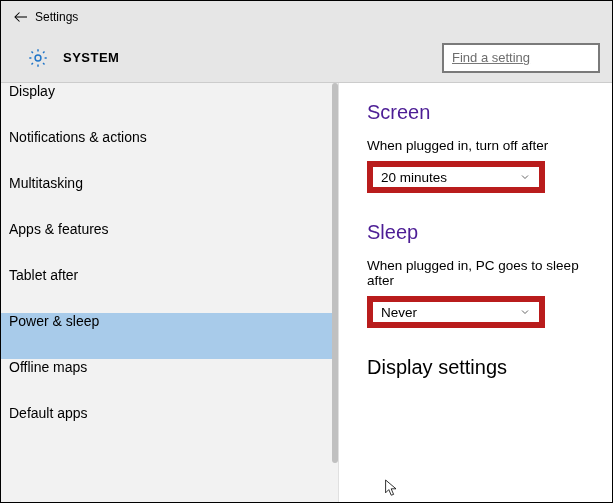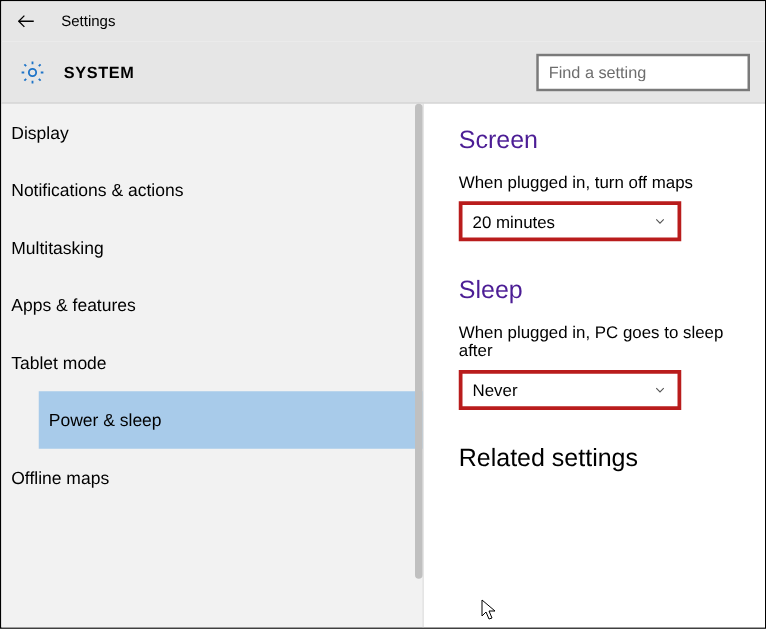--- a/index.html
+++ b/index.html
@@ -1,39 +1,39 @@
 <!DOCTYPE html>
 <html><head>
 <meta charset="utf-8">
 <style>
   * { margin: 0; padding: 0; box-sizing: border-box; font-family: "Segoe UI", Arial, sans-serif; }
   body { width: 613px; height: 503px; background: #fff; overflow: hidden; border: 1px solid #000; }
 
   .header-top { height: 32px; background: #e6e6e6; display: flex; align-items: center; padding-left: 6px; }
   .back-btn { width: 28px; height: 28px; display: flex; align-items: center; justify-content: center; cursor: pointer; }
-  .header-title { font-size: 12px; margin-left: 14px; color: #000; }
+  .header-title { font-size: 12px; color: #000; }
 
-  .header-sub { height: 50px; background: #e6e6e6; display: flex; align-items: center; padding: 0 12px 0 14px; border-bottom: 1px solid #ccc; }
+  .header-sub { height: 50px; background: #e6e6e6; display: flex; align-items: center; padding: 0 12px 0 26px; border-bottom: 1px solid #ccc; }
   .gear { width: 22px; height: 22px; color: #1e74c8; margin-right: 14px; }
   .system-label { font-size: 13px; font-weight: 700; letter-spacing: 0.5px; color: #000; flex: 1; }
-  .search-box { width: 171px; height: 30px; border: 2px solid #7a7a7a; background: #fff; padding: 0 8px; font-size: 13px; color: #777; display: flex; align-items: center; }
+  .search-box { width: 158px; height: 30px; border: 2px solid #7a7a7a; background: #fff; padding: 0 8px; font-size: 13px; color: #777; display: flex; align-items: center; text-decoration: underline; }
   .search-box input { border: none; outline: none; width: 100%; font-size: 13px; color: #333; background: transparent; }
   .search-box input::placeholder { color: #6d6d6d; }
 
   .content { display: flex; height: calc(100% - 82px); }
 
   .sidebar { width: 338px; background: #f2f2f2; position: relative; border-right: 1px solid #e0e0e0; }
-  .side-item { height: 46px; display: flex; align-items: center; padding-left: 8px; font-size: 14px; color: #000; cursor: pointer; border-bottom: 0; }
-  .side-item.selected { background: #a8cbea; margin-left: 30px; }
+  .side-item { height: 46px; display: flex; padding-left: 8px; font-size: 14px; color: #000; cursor: pointer; border-bottom: 0; }
+  .side-item.selected { background: #a8cbea; }
   .side-scroll { position: absolute; right: 0; top: 0; width: 6px; height: 380px; background: #c0c0c0; border-radius: 3px; }
 
   .main { flex: 1; padding: 18px 18px 0 28px; background: #fff; overflow: hidden; }
   .section-h { font-size: 20px; font-weight: 400; color: #4c1d95; margin-bottom: 14px; }
   .field-label { font-size: 13.5px; color: #000; margin-bottom: 8px; }
-  .dropdown { width: 178px; height: 32px; border: 3px solid #b91c1c; display: flex; align-items: center; justify-content: space-between; padding: 0 8px 0 8px; cursor: pointer; margin-bottom: 28px; }
+  .dropdown { width: 178px; height: 32px; border: 6px solid #b91c1c; display: flex; align-items: center; justify-content: space-between; padding: 0 8px 0 8px; cursor: pointer; margin-bottom: 28px; }
   .dropdown span { font-size: 13.5px; color: #000; }
   .chev { width: 12px; height: 12px; }
 
   .related-h { font-size: 20px; font-weight: 400; color: #000; margin: 6px 0 14px 0; }
   .link { font-size: 14px; color: #0066b4; cursor: pointer; }
 
   .cursor-arrow { position: absolute; left: 384px; top: 478px; width: 16px; height: 20px; pointer-events: none; }
 </style>
 </head>
 <body>
@@ -68,50 +68,53 @@
         <div class="side-item">
           <span>Notifications &amp; actions</span>
         </div>
         <div class="side-item">
           <span>Multitasking</span>
         </div>
         <div class="side-item">
           <span>Apps &amp; features</span>
         </div>
         <div class="side-item">
-          <span>Tablet mode</span>
+          <span>Tablet after</span>
         </div>
         <div class="side-item selected">
           <span>Power &amp; sleep</span>
         </div>
         <div class="side-item">
           <span>Offline maps</span>
         </div>
+        <div class="side-item">
+          <span>Default apps</span>
+        </div>
       </div>
     <div class="side-scroll"></div>
   </div>
 
   <div class="main">
     <div class="section-h">Screen</div>
-    <div class="field-label">When plugged in, turn off maps</div>
+    <div class="field-label">When plugged in, turn off after</div>
     <div class="dropdown">
       <span>20 minutes</span>
       <svg class="chev" viewBox="0 0 24 24" fill="none" stroke="#555" stroke-width="1.8">
           <polyline points="6 9 12 15 18 9"></polyline>
         </svg>
     </div>
 
     <div class="section-h">Sleep</div>
     <div class="field-label">When plugged in, PC goes to sleep after</div>
     <div class="dropdown">
       <span>Never</span>
       <svg class="chev" viewBox="0 0 24 24" fill="none" stroke="#555" stroke-width="1.8">
           <polyline points="6 9 12 15 18 9"></polyline>
         </svg>
     </div>
 
-    <div class="related-h">Related settings</div>
+    <div class="related-h">Display settings</div>
   </div>
 </div>
 
 <svg class="cursor-arrow" viewBox="0 0 20 24" fill="#fff" stroke="#000" stroke-width="1">
   <path d="M2 2 L2 18 L6 14 L9 21 L12 20 L9 13 L15 13 Z"></path>
 </svg>
 
 </body></html>

